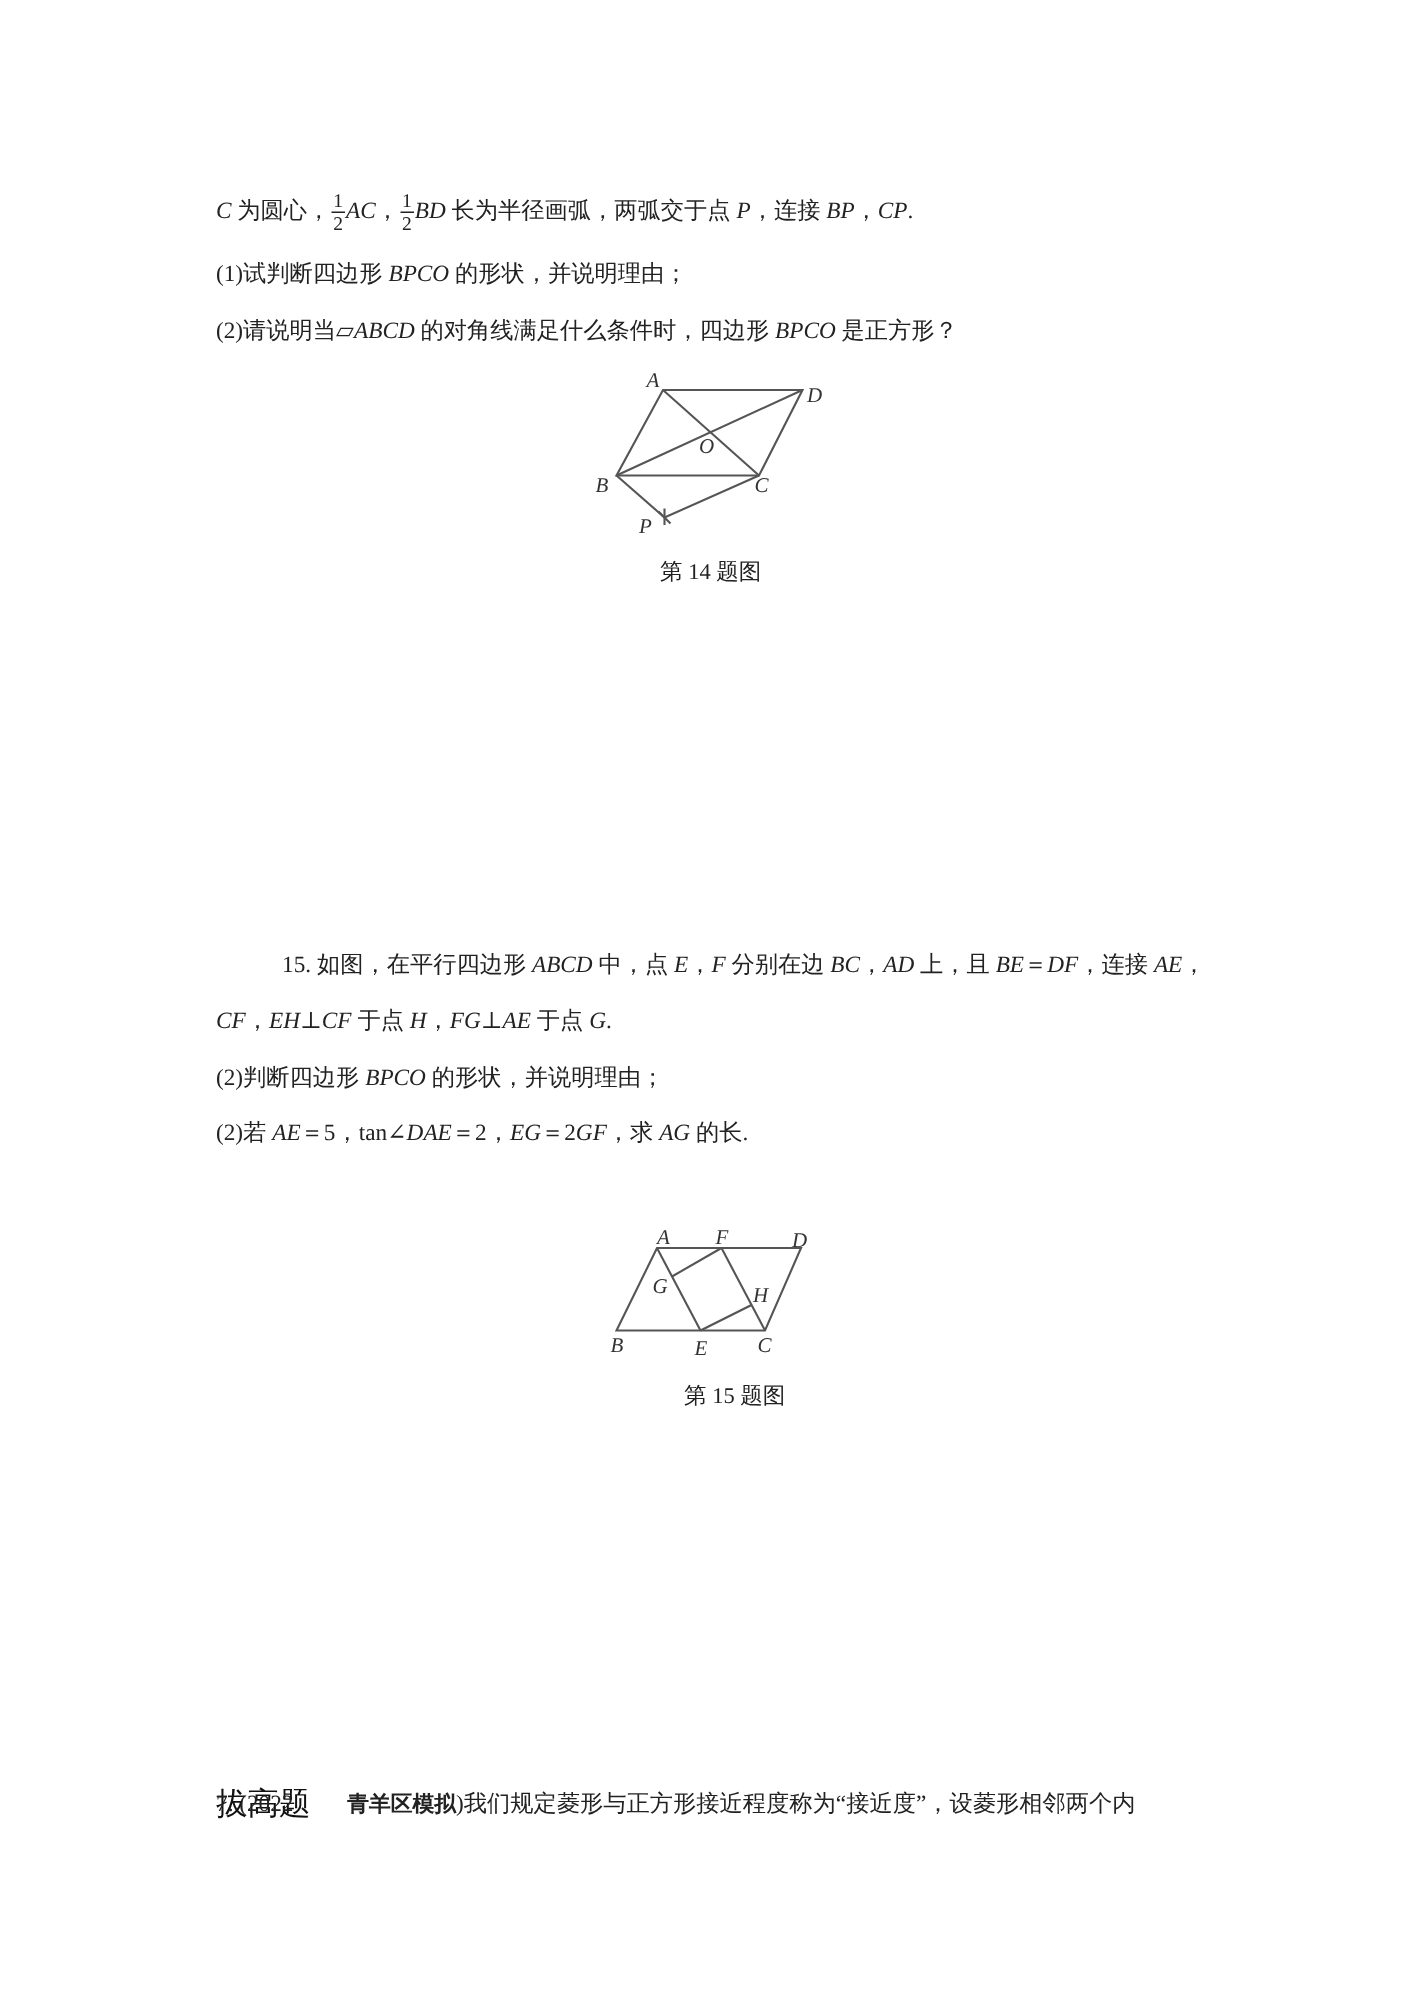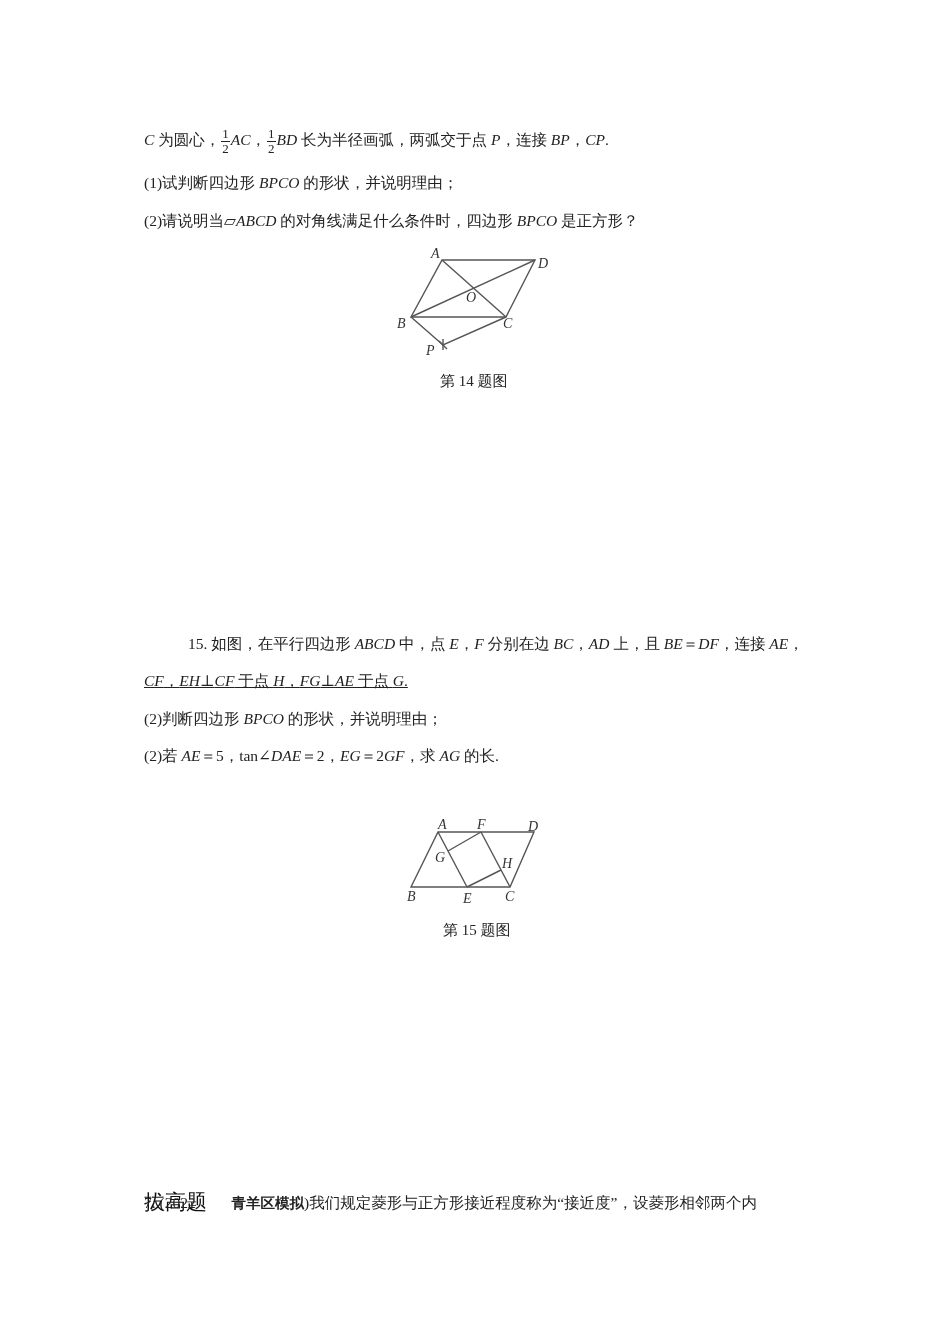--- a/index.html
+++ b/index.html
@@ -45,21 +45,21 @@
   <text x="397" y="328">B</text>
   <text x="503" y="328">C</text>
   <text x="426" y="355">P</text>
 </svg>
 <div class="caption" style="left:440px;top:372px;">第 14 题图</div>
 
 <div class="line" style="top:634px;margin-left:44px;">
   <span>15. </span><span>如图，在平行四边形 </span><span class="it">ABCD</span><span> 中，点 </span><span class="it">E</span><span>，</span><span class="it">F</span><span> 分别在边 </span><span class="it">BC</span><span>，</span><span class="it">AD</span><span> 上，且 </span><span class="it">BE</span><span>＝</span><span class="it">DF</span><span>，连接 </span><span class="it">AE</span><span>，</span>
 </div>
 
-<div class="line" style="top:671px;text-decoration:underline;">
+<div class="line" style="top:671px;">
   <span class="it">CF</span><span>，</span><span class="it">EH</span><span>⊥</span><span class="it">CF</span><span> 于点 </span><span class="it">H</span><span>，</span><span class="it">FG</span><span>⊥</span><span class="it">AE</span><span> 于点 </span><span class="it">G</span><span>.</span>
 </div>
 
 <div class="line" style="top:709px;">
   <span>(2)判断四边形 </span><span class="it">BPCO</span><span> 的形状，并说明理由；</span>
 </div>
 
 <div class="line" style="top:746px;">
   <span>(2)若 </span><span class="it">AE</span><span>＝5，tan∠</span><span class="it">DAE</span><span>＝2，</span><span class="it">EG</span><span>＝2</span><span class="it">GF</span><span>，求 </span><span class="it">AG</span><span> 的长.</span>
 </div>
@@ -72,19 +72,19 @@
   <line x1="467" y1="887" x2="501" y2="870"></line>
   <text x="438" y="829">A</text>
   <text x="477" y="829">F</text>
   <text x="528" y="831">D</text>
   <text x="435" y="862">G</text>
   <text x="502" y="868">H</text>
   <text x="407" y="901">B</text>
   <text x="463" y="903">E</text>
   <text x="505" y="901">C</text>
 </svg>
-<div class="caption" style="left:443px;top:921px;">第 15 题图</div>
+<div class="caption" style="left:456px;top:921px;">第 15 题图</div>
 
 <div class="section-title">拔高题</div>
 
 <div class="line" style="top:1193px;">
   <span>7. </span><span>(2022 </span><span class="bold-src">青羊区模拟</span><span>)</span><span>我们规定菱形与正方形接近程度称为“接近度”，设菱形相邻两个内</span>
 </div>
 
 </body></html>

